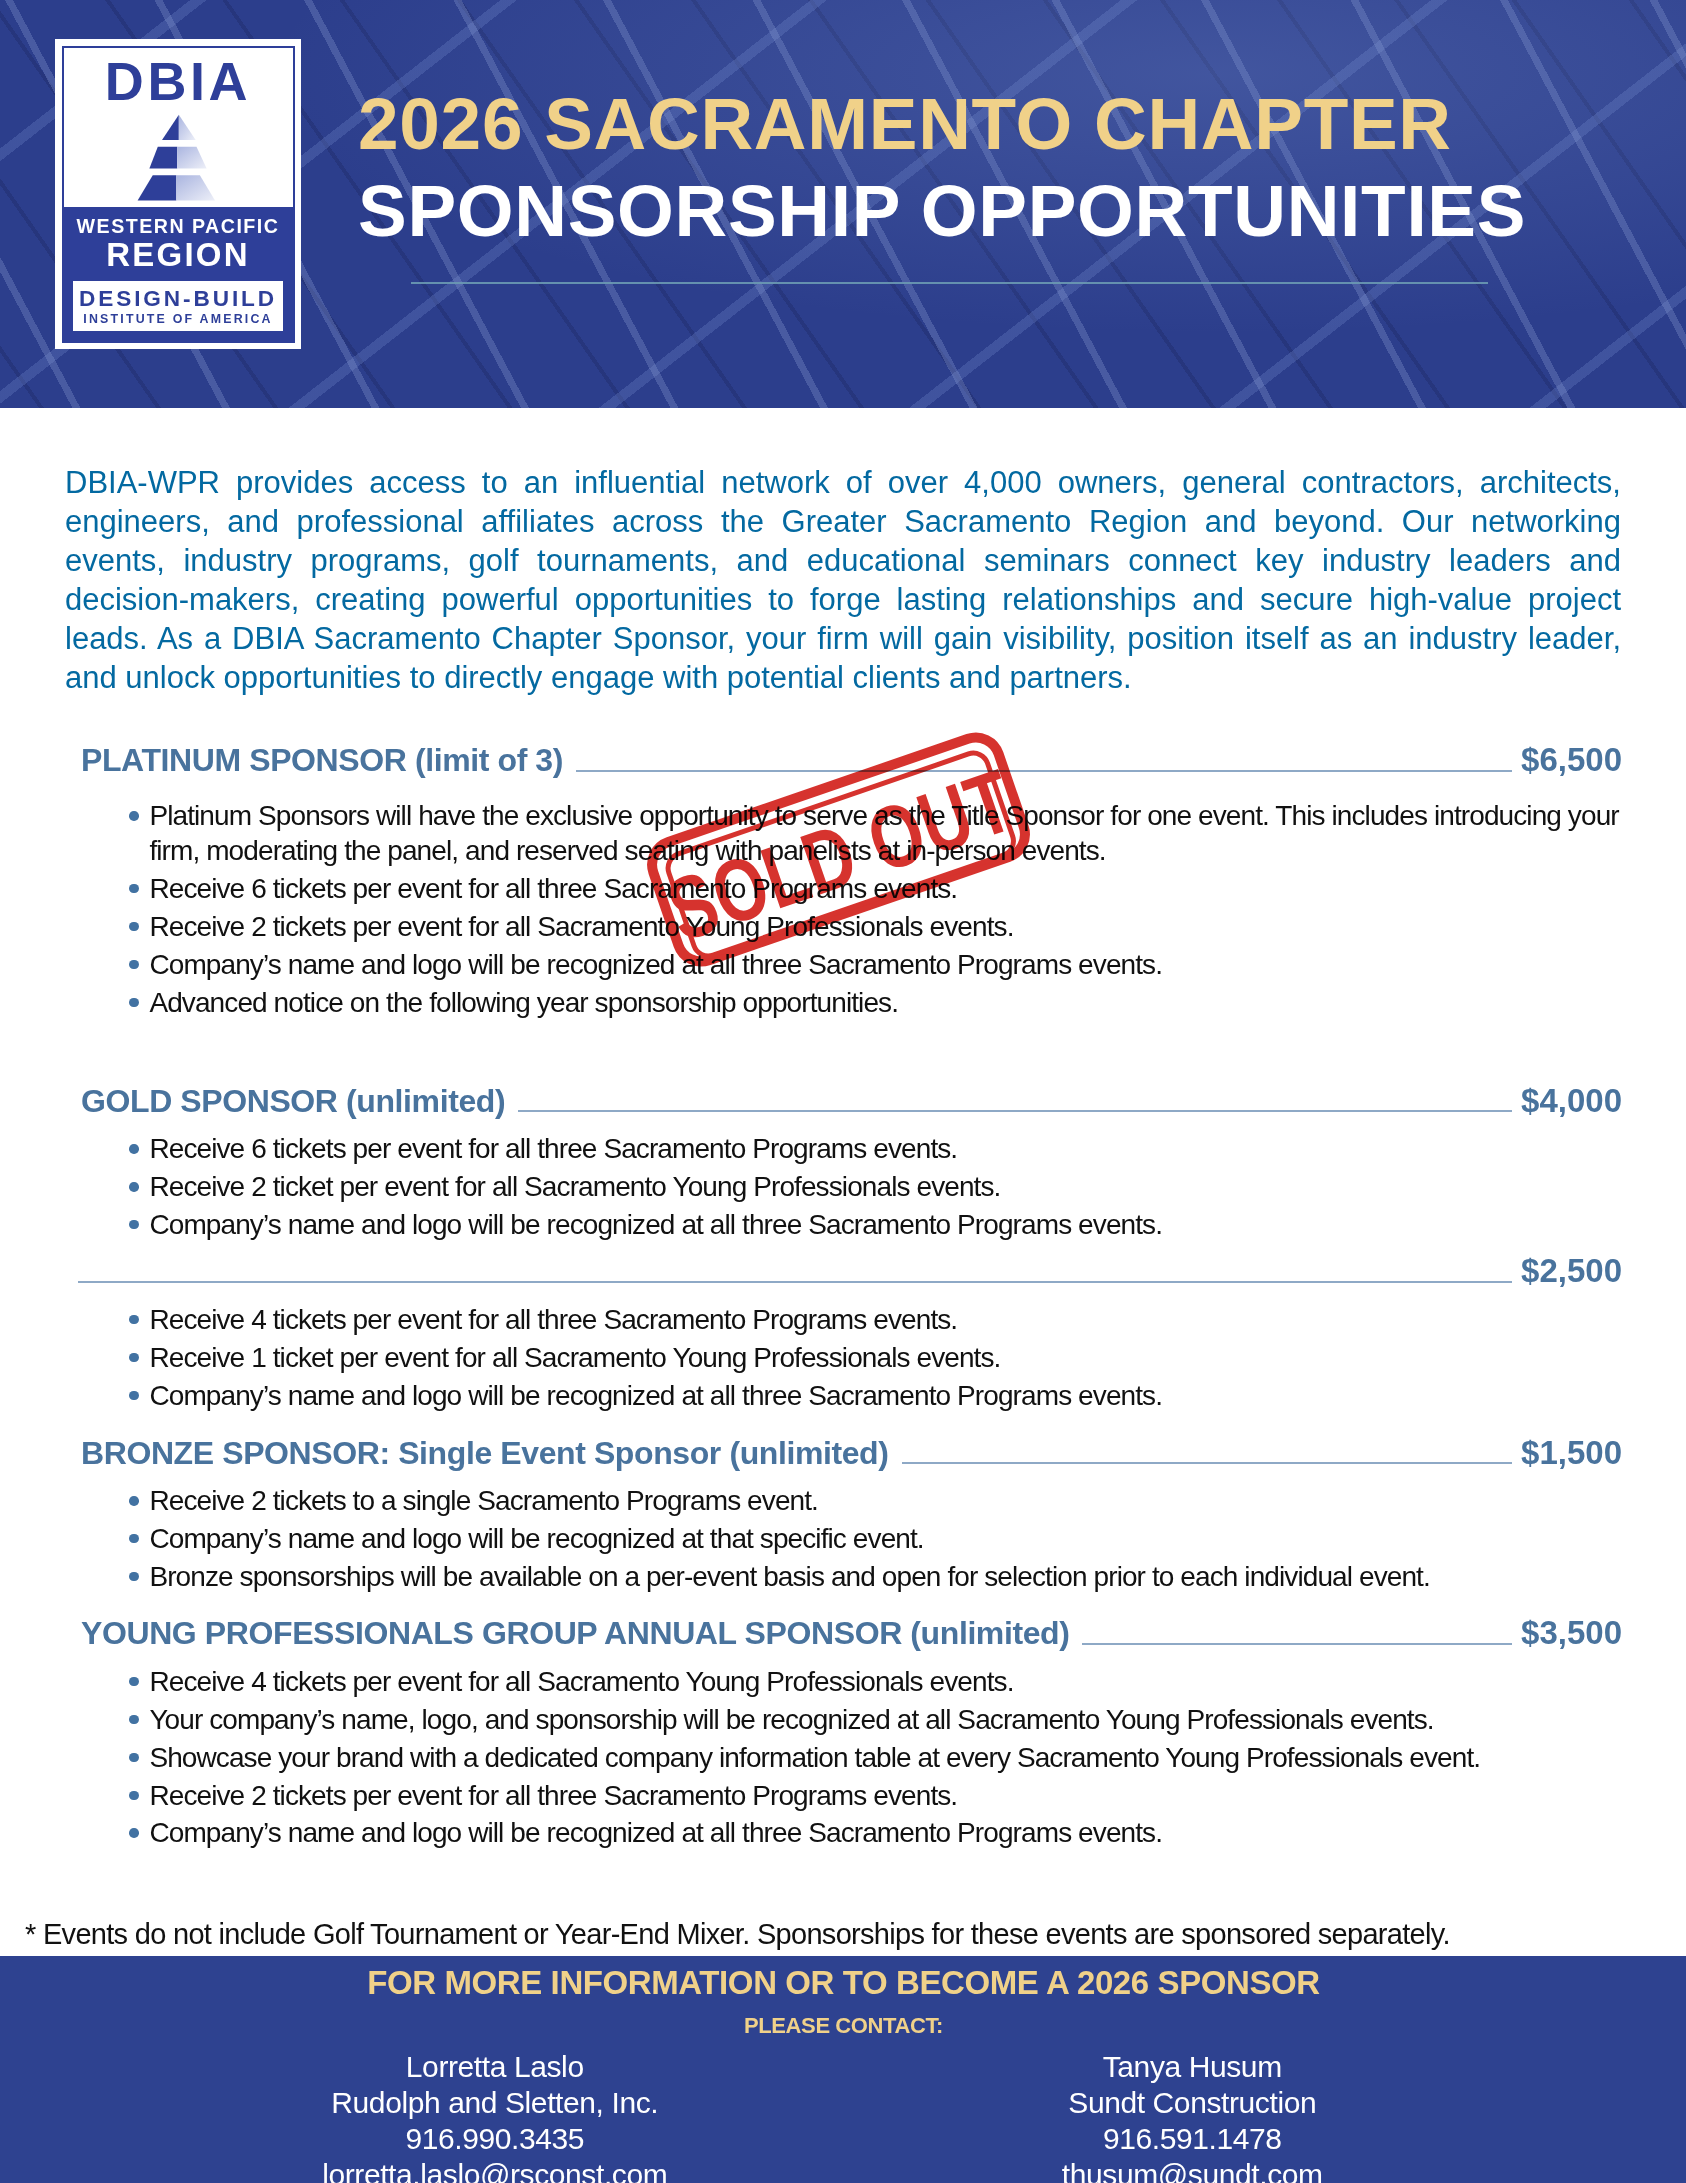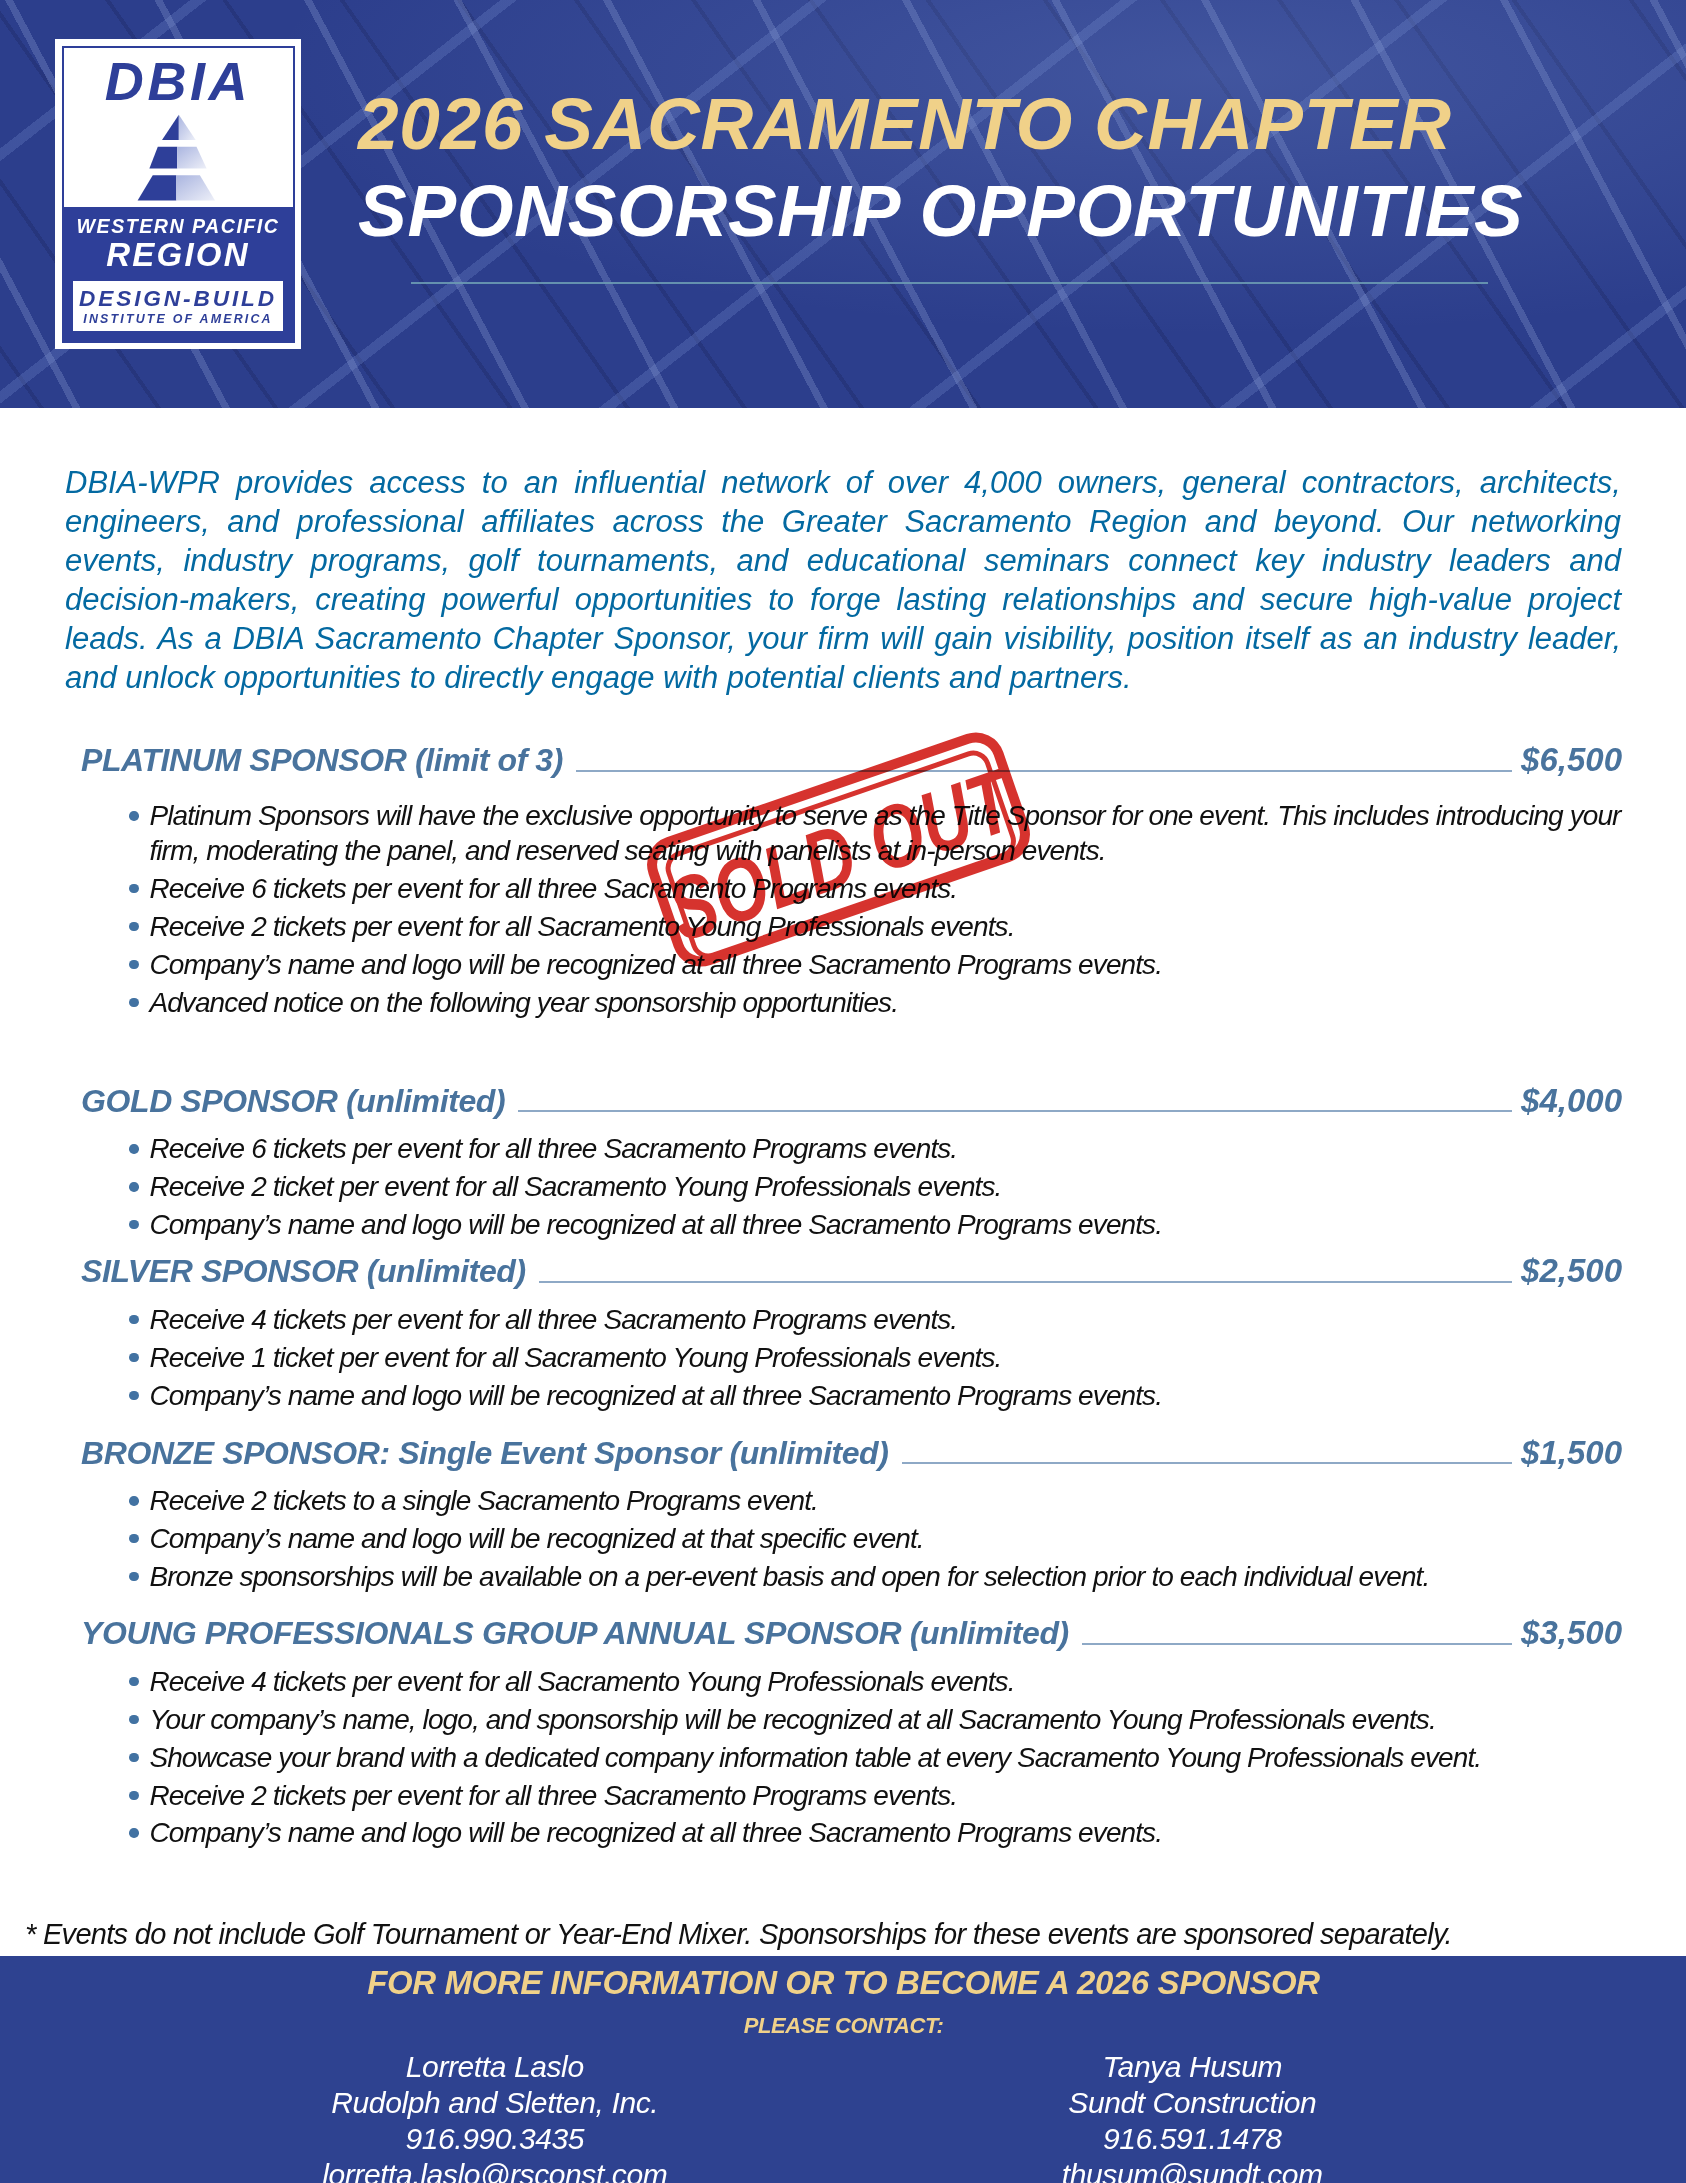--- a/index.html
+++ b/index.html
@@ -1,18 +1,18 @@
 <!DOCTYPE html>
 <html style="font-size:11.6px"><head>
 <meta charset="utf-8">
 <style>
   html,body{margin:0;padding:0;background:#fff;}
   .page{
     position:relative;width:1687px;height:2183px;overflow:hidden;background:#ffffff;
-    font-family:"Liberation Sans",sans-serif;color:#1a1a1a;font-style:italic;
+    font-family:"Liberation Sans",sans-serif;color:#1a1a1a;
   }
   
   .header{
     position:absolute;top:0;left:0;width:100%;height:408px;
     background:
       radial-gradient(ellipse at 72% 18%, rgba(130,155,215,.25), rgba(130,155,215,0) 55%),
       repeating-linear-gradient(62deg, rgba(140,158,212,0) 0 64px, rgba(140,158,212,.30) 64px 71px, rgba(140,158,212,0) 71px 132px),
       repeating-linear-gradient(-38deg, rgba(96,118,188,0) 0 87px, rgba(96,118,188,.38) 87px 97px, rgba(96,118,188,0) 97px 191px),
       repeating-linear-gradient(55deg, rgba(28,38,96,0) 0 32px, rgba(28,38,96,.35) 32px 36px, rgba(28,38,96,0) 36px 96px),
       #2c3e8c;
@@ -158,21 +158,20 @@
       </div>
       <ul class="bullets">
         <li>Receive 6 tickets per event for all three Sacramento Programs events.</li>
         <li>Receive 2 ticket per event for all Sacramento Young Professionals events.</li>
         <li>Company’s name and logo will be recognized at all three Sacramento Programs events.</li>
       </ul>
     </section>
 
     <section class="tier tier-silver">
       <div class="tier-head">
-        <span class="tier-title">SILVER SPONSOR (unlimited)</span>
         <span class="tier-rule"></span>
         <span class="tier-price">$2,500</span>
       </div>
       <ul class="bullets">
         <li>Receive 4 tickets per event for all three Sacramento Programs events.</li>
         <li>Receive 1 ticket per event for all Sacramento Young Professionals events.</li>
         <li>Company’s name and logo will be recognized at all three Sacramento Programs events.</li>
       </ul>
     </section>
 

